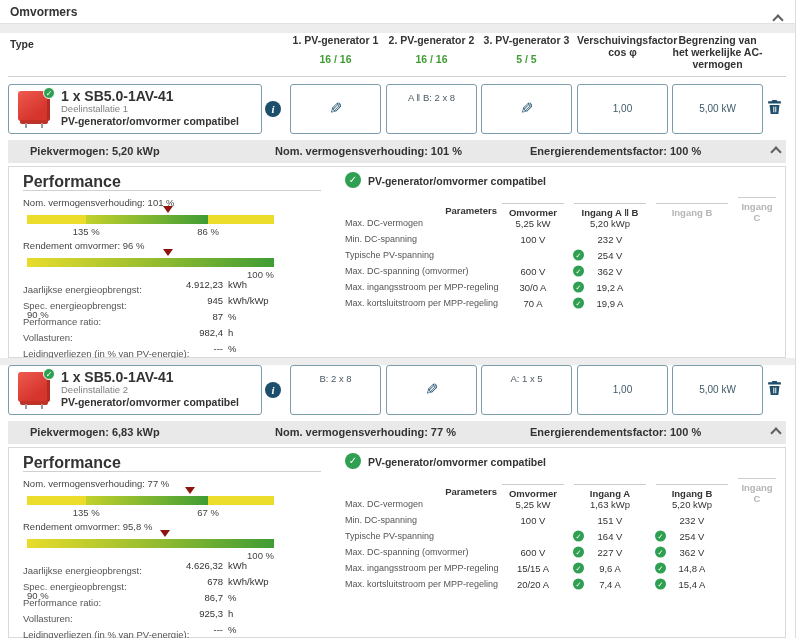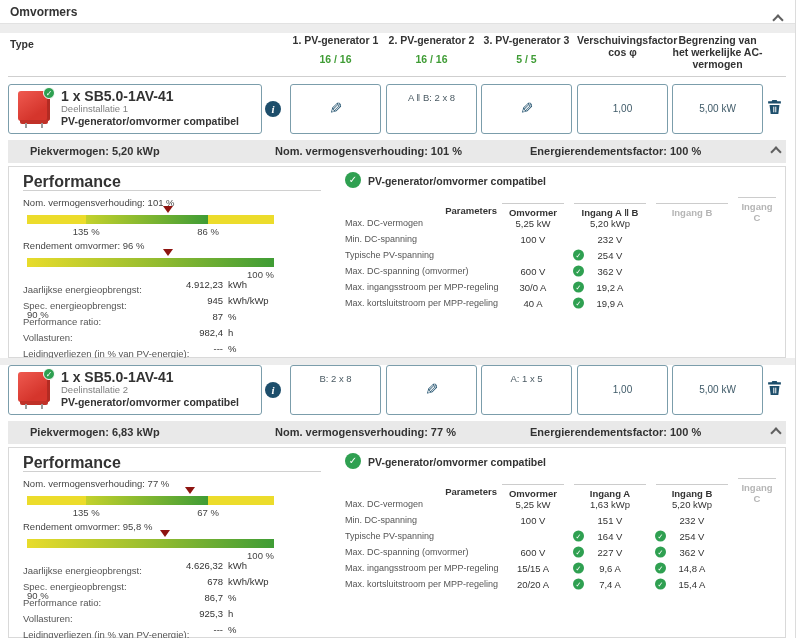--- a/index.html
+++ b/index.html
@@ -218,21 +218,21 @@
         </div>
       <div class="prow">
           <span class="plabel">Max. ingangsstroom per MPP-regeling</span>
           <span class="pomv">30/0 A</span>
           <span class="pval"><span class="ok-s">✓</span><span>19,2 A</span></span>
           <span class="pval"></span>
           <span class="pval"></span>
         </div>
       <div class="prow">
           <span class="plabel">Max. kortsluitstroom per MPP-regeling</span>
-          <span class="pomv">40 A</span>
+          <span class="pomv">70 A</span>
           <span class="pval"><span class="ok-s">✓</span><span>19,9 A</span></span>
           <span class="pval"></span>
           <span class="pval"></span>
         </div>
     </div>
   </div>
 
   <div class="strip strip2"></div>
 
   <div class="typebox" style="top:365px;">

